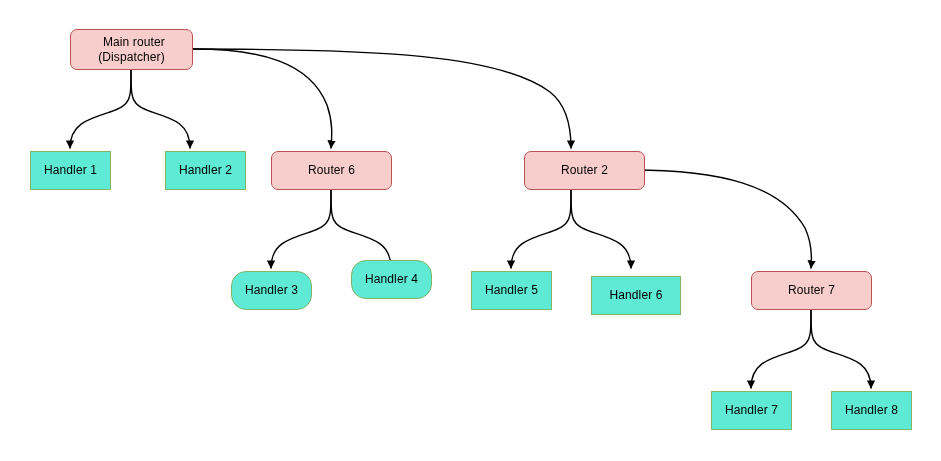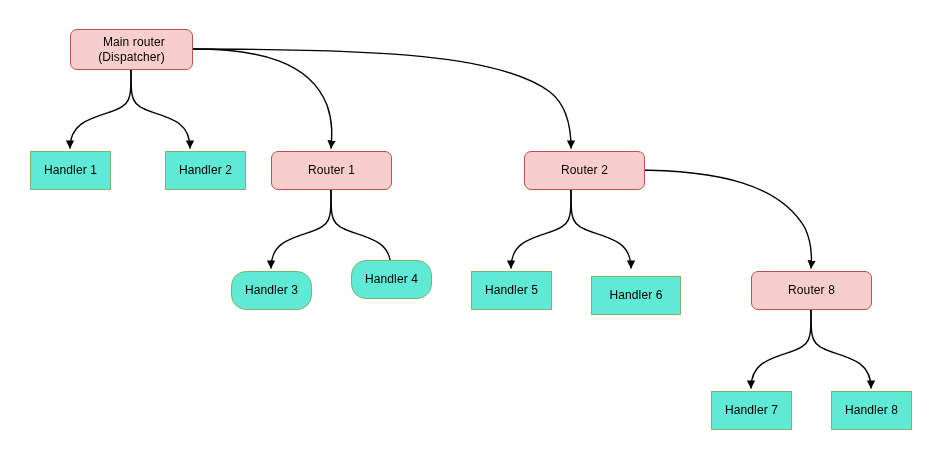--- a/index.html
+++ b/index.html
@@ -73,24 +73,24 @@
         <path d="M 811 310 C 811 340 811 345 790 352 C 768 359 751 364 751 388" marker-end="url(#arrowhead)"></path>
         <path d="M 811 310 C 811 340 811 345 832 352 C 854 359 871 364 871 388" marker-end="url(#arrowhead)"></path>
       </g>
   </svg>
 
   <div id="nodes-group">
       <div class="node router" style="left: 70px; top: 29px; width: 123px; height: 41px; text-align: right;">Main router
 (Dispatcher)</div>
       <div class="node handler" style="left: 30px; top: 151px; width: 81px; height: 39px;">Handler 1</div>
       <div class="node handler" style="left: 150px; top: 151px; width: 81px; height: 39px; margin-left: 15px;">Handler 2</div>
-      <div class="node router" style="left: 271px; top: 151px; width: 121px; height: 39px;">Router 1</div>
+      <div class="node router" style="left: 271px; top: 151px; width: 121px; height: 39px;">Router 6</div>
       <div class="node router" style="left: 524px; top: 151px; width: 121px; height: 39px;">Router 2</div>
       <div class="node handler" style="left: 231px; top: 271px; width: 81px; height: 39px; border-radius: 15px;">Handler 3</div>
       <div class="node handler" style="left: 351px; top: 260px; width: 81px; height: 39px; border-radius: 15px;">Handler 4</div>
       <div class="node handler" style="left: 471px; top: 271px; width: 81px; height: 39px;">Handler 5</div>
       <div class="node handler" style="left: 591px; top: 276px; width: 90px; height: 39px;">Handler 6</div>
-      <div class="node router" style="left: 751px; top: 271px; width: 121px; height: 39px;">Router 8</div>
+      <div class="node router" style="left: 751px; top: 271px; width: 121px; height: 39px;">Router 7</div>
       <div class="node handler" style="left: 711px; top: 391px; width: 81px; height: 39px;">Handler 7</div>
       <div class="node handler" style="left: 831px; top: 391px; width: 81px; height: 39px;">Handler 8</div>
     </div>
 
 </div>
 
 </body></html>

